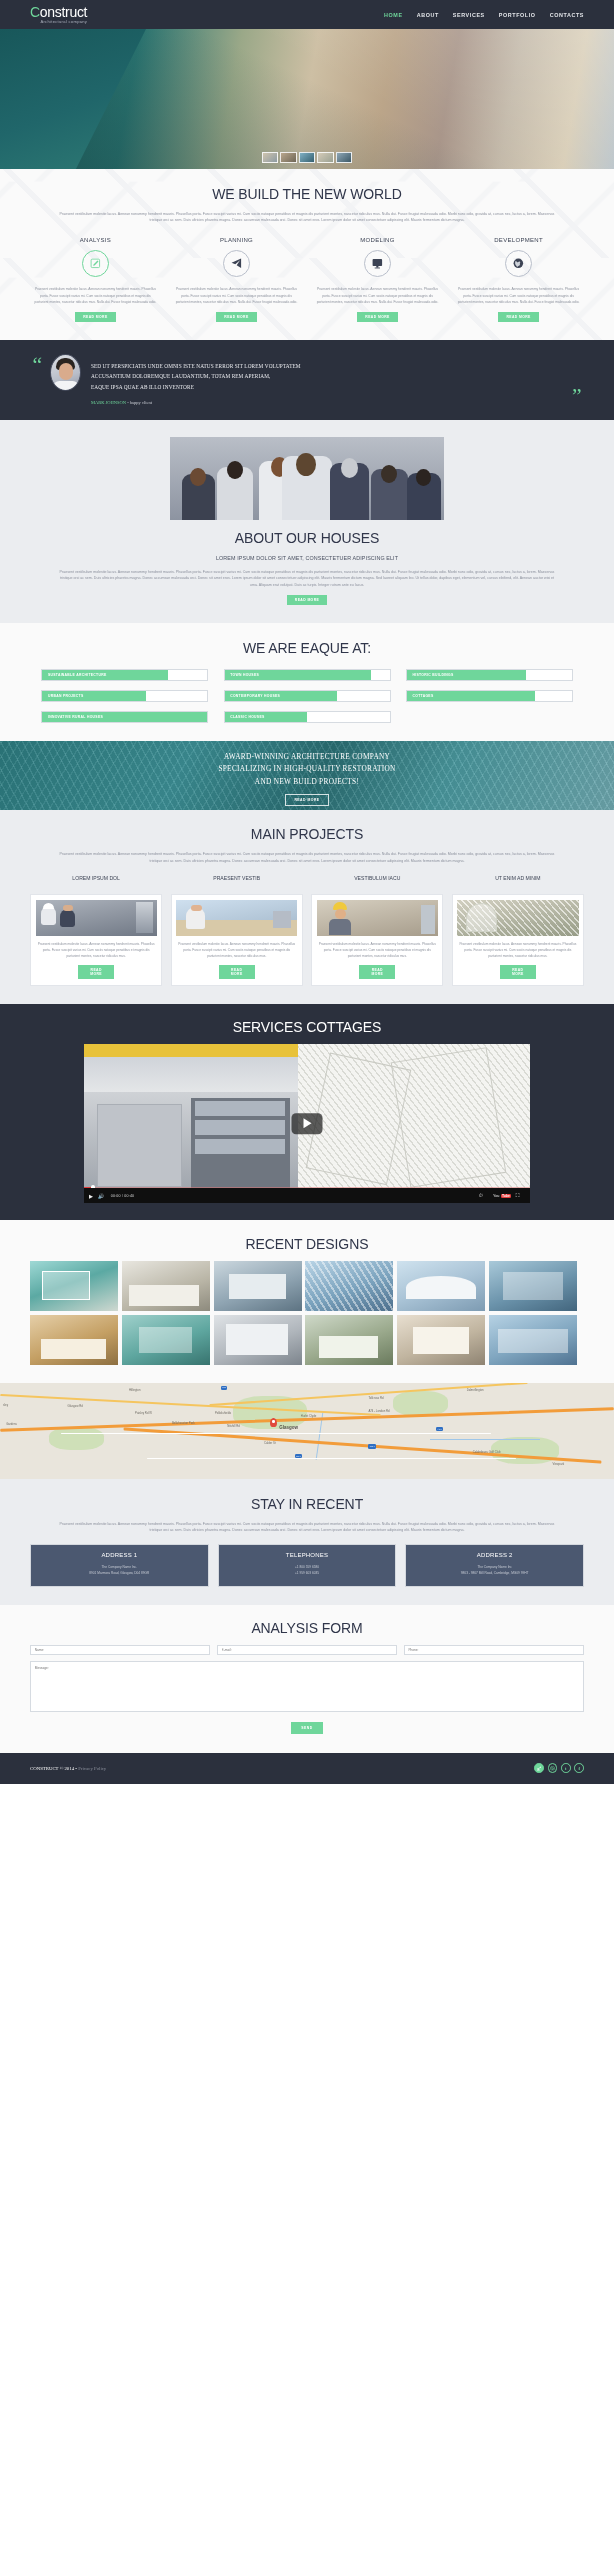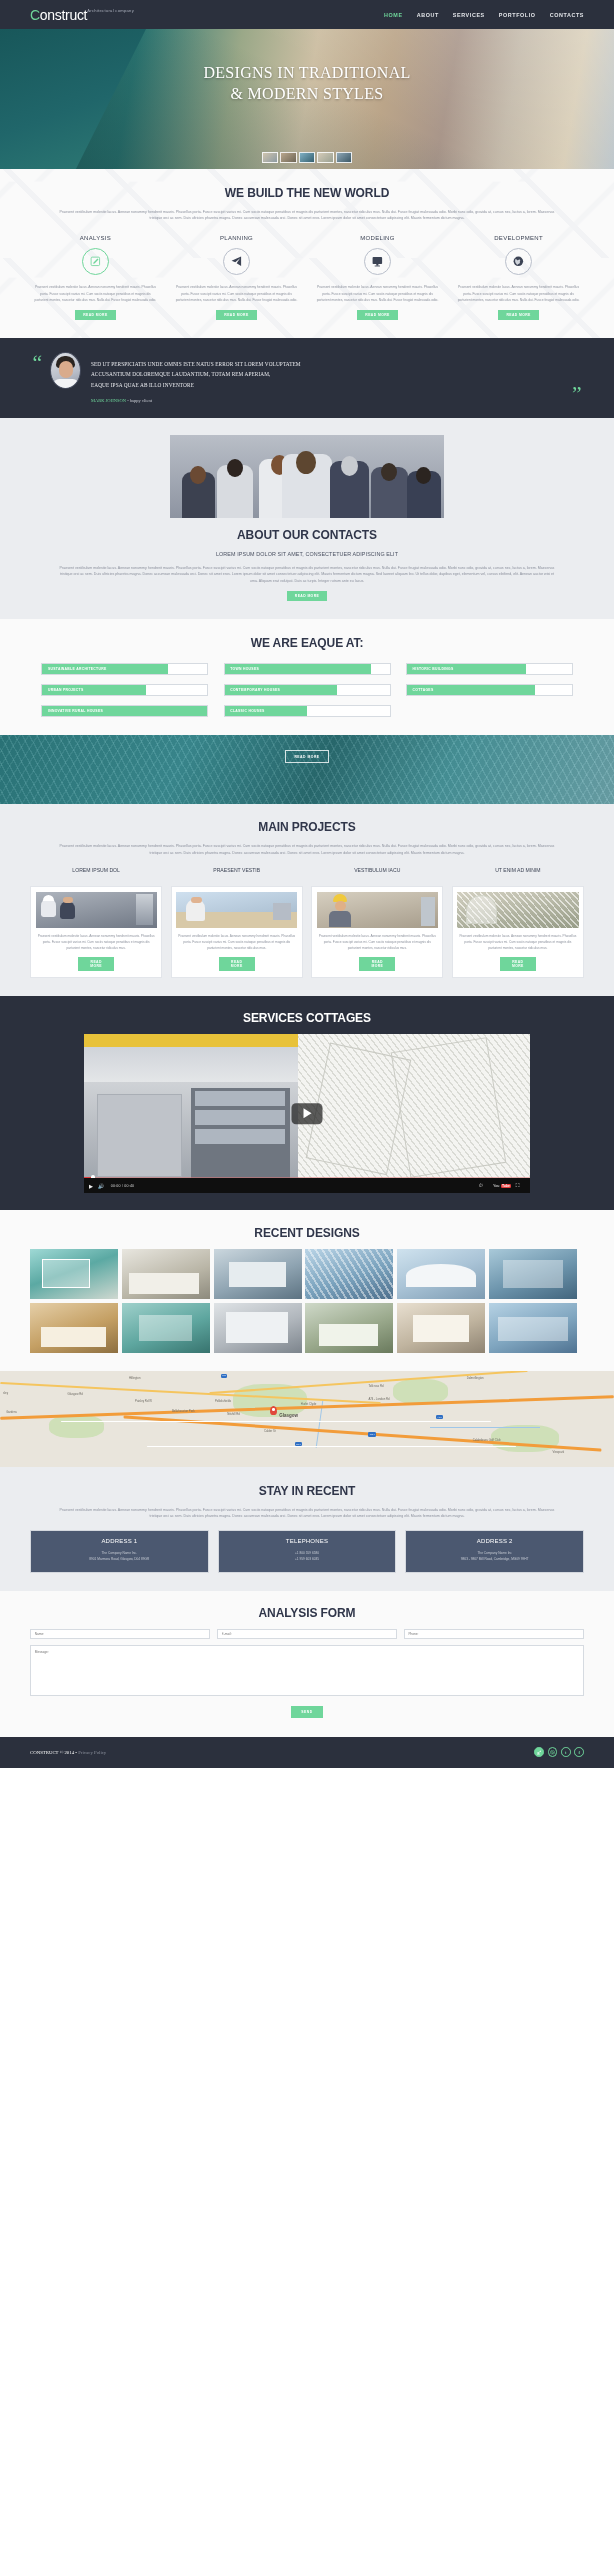--- a/index.html
+++ b/index.html
@@ -6,21 +6,21 @@
   body {
     width:614px; background:#fff;
     font-family:"Liberation Sans", sans-serif;
     color:#3b4254; -webkit-font-smoothing:antialiased;
   }
   .wrap { width:554px; margin:0 auto; }
 
   
   .header { background:#2b303d; height:29px; position:relative; }
   .header .wrap { display:flex; align-items:center; height:29px; }
-  .logo { display:flex; flex-direction:row; line-height:1;justify-content:space-between; }
+  .logo { display:flex; flex-direction:column; line-height:1;justify-content:space-between; }
   .logo-main { font-size:14px; color:#fff; font-weight:400; letter-spacing:-0.3px; }
   .logo-main .g { color:#6fd69b; }
   .logo-sub { font-size:4.1px; color:#a9aebb; letter-spacing:0.3px; text-align:right; margin-top:1.3px; }
   .nav { margin-left:auto; display:flex; gap:14px; }
   .nav a { font-size:5.4px; letter-spacing:0.6px; color:#e4e6ea; text-decoration:none; font-weight:700; }
   .nav a.active { color:#6fd69b; }
 
   
   .hero { height:140px; position:relative; overflow:hidden;
     background:linear-gradient(100deg,#1d5f5f 0%,#2a7572 22%,#9aa888 38%,#cdbfa4 50%,#bba589 62%,#a9968a 72%,#c3b9a9 82%,#d8cdb6 92%,#b9c3c9 100%); }
@@ -36,21 +36,21 @@
   .hero-thumbs i { display:block; width:16.6px; height:10.8px; border:0.6px solid rgba(255,255,255,.85); }
   .ht1{background:linear-gradient(140deg,#cfc4ae,#8d9ba2);} .ht2{background:linear-gradient(140deg,#b9a78d,#6f6656);}
   .ht3{background:linear-gradient(140deg,#7fb0c4,#35606f);} .ht4{background:linear-gradient(140deg,#d4cbb8,#9aa193);}
   .ht5{background:linear-gradient(140deg,#8fa7b6,#3c5866);}
 
   
   .sec { padding:16.6px 0 18px; }
   .sec.light { background:#fafafa; }
   .sec.grey { background:#ebedf0; }
   .sec.dark { background:#2b303d; color:#fff; }
-  .sec-title { text-align:center; font-size:12px; font-weight:700; letter-spacing:-0.1px; margin-bottom:9px; color:#30364a; }
+  .sec-title { text-align:center; font-size:14px; font-weight:400; letter-spacing:-0.1px; margin-bottom:9px; color:#30364a; }
   .sec.dark .sec-title { color:#fff; }
   .lead { font-size:3.6px; line-height:1.85; color:#8b909c; text-align:center; width:497px; margin:0 auto; }
 
   
   .poly { position:relative; overflow:hidden; }
   .poly:before { content:""; position:absolute; inset:0; opacity:.5;
     background:
       linear-gradient(45deg,transparent 48%,#eceef1 48%,#eceef1 52%,transparent 52%) 0 0/102px 89px,
       linear-gradient(-45deg,transparent 48%,#f0f1f4 48%,#f0f1f4 52%,transparent 52%) 25.5px 12.7px/121px 96px;
   }
@@ -195,26 +195,20 @@
       <a href="#" class="active">HOME</a>
       <a href="#">ABOUT</a>
       <a href="#">SERVICES</a>
       <a href="#">PORTFOLIO</a>
       <a href="#">CONTACTS</a>
     </div>
   </div>
 </div>
 
 <div class="hero">
-  <div class="hero-inner">
-    <h1>
-      <span>DESIGNS IN TRADITIONAL</span><br>
-      <span>&amp; MODERN STYLES</span>
-    </h1>
-  </div>
   <div class="hero-thumbs">
     <i class="ht1"></i>
     <i class="ht2"></i>
     <i class="ht3"></i>
     <i class="ht4"></i>
     <i class="ht5"></i>
   </div>
 </div>
 
 <div class="sec light poly">
@@ -311,21 +305,21 @@
         <div class="p" style="left:112px;width:50px;height:64px;background:#dfe2e7"></div>
         <div class="h" style="left:126px;top:16.6px;width:20px;height:23px;background:#5d4630"></div>
         <div class="p" style="left:160px;width:39px;height:57px;background:#40465a"></div>
         <div class="h" style="left:171px;top:21.6px;width:17px;height:20px;background:#c8cbd0"></div>
         <div class="p" style="left:201px;width:37px;height:51px;background:#4d5366"></div>
         <div class="h" style="left:211px;top:28px;width:16px;height:18.5px;background:#3a3028"></div>
         <div class="p" style="left:237px;width:34px;height:47px;background:#394054"></div>
         <div class="h" style="left:246px;top:32px;width:15.3px;height:17px;background:#2b2420"></div>
       </div>
     </div>
-    <div class="sec-title">ABOUT OUR CONTACTS</div>
+    <div class="sec-title">ABOUT OUR HOUSES</div>
     <div style="text-align:center;font-size:5.4px;color:#4a5161;margin-bottom:7.6px;letter-spacing:0.1px">LOREM IPSUM DOLOR SIT AMET, CONSECTETUER ADIPISCING ELIT</div>
     <div class="lead">Praesent vestibulum molestie lacus. Aenean nonummy hendrerit mauris. Phasellus porta. Fusce suscipit varius mi. Cum sociis natoque penatibus et magnis dis parturient montes, nascetur ridiculus mus. Nulla dui. Fusce feugiat malesuada odio. Morbi nunc odio, gravida at, cursus nec, luctus a, lorem. Maecenas tristique orci ac sem. Duis ultricies pharetra magna. Donec accumsan malesuada orci. Donec sit amet eros. Lorem ipsum dolor sit amet consectetuer adipiscing elit. Mauris fermentum dictum magna. Sed laoreet aliquam leo. Ut tellus dolor, dapibus eget, elementum vel, cursus eleifend, elit. Aenean auctor wisi et urna. Aliquam erat volutpat. Duis ac turpis. Integer rutrum ante eu lacus.</div>
     <div style="text-align:center"><a href="#" class="btn-green">READ MORE</a></div>
   </div>
 </div>
 
 <div class="sec light">
   <div class="wrap">
     <div class="sec-title">WE ARE EAQUE AT:</div>
     <div class="skills">
@@ -361,20 +355,25 @@
           <div class="fill" style="width: 50%;"></div>
           <span>CLASSIC HOUSES</span>
         </div>
       <div style="width:167px"></div>
     </div>
   </div>
 </div>
 
 <div class="banner">
   <div class="inner">
+    <h2>
+      <span>AWARD-WINNING ARCHITECTURE COMPANY</span><br>
+      <span>SPECIALIZING IN HIGH-QUALITY RESTORATION</span><br>
+      <span>AND NEW BUILD PROJECTS!</span>
+    </h2>
     <a href="#" class="btn-outline">READ MORE</a>
   </div>
 </div>
 
 <div class="sec grey">
   <div class="wrap">
     <div class="sec-title">MAIN PROJECTS</div>
     <div class="lead" style="margin-bottom:10.2px">Praesent vestibulum molestie lacus. Aenean nonummy hendrerit mauris. Phasellus porta. Fusce suscipit varius mi. Cum sociis natoque penatibus et magnis dis parturient montes, nascetur ridiculus mus. Nulla dui. Fusce feugiat malesuada odio. Morbi nunc odio, gravida at, cursus nec, luctus a, lorem. Maecenas tristique orci ac sem. Duis ultricies pharetra magna. Donec accumsan malesuada orci. Donec sit amet eros. Lorem ipsum dolor sit amet consectetuer adipiscing elit. Mauris fermentum dictum magna.</div>
     <div class="svc-titles">
       <h4>LOREM IPSUM DOL</h4>

